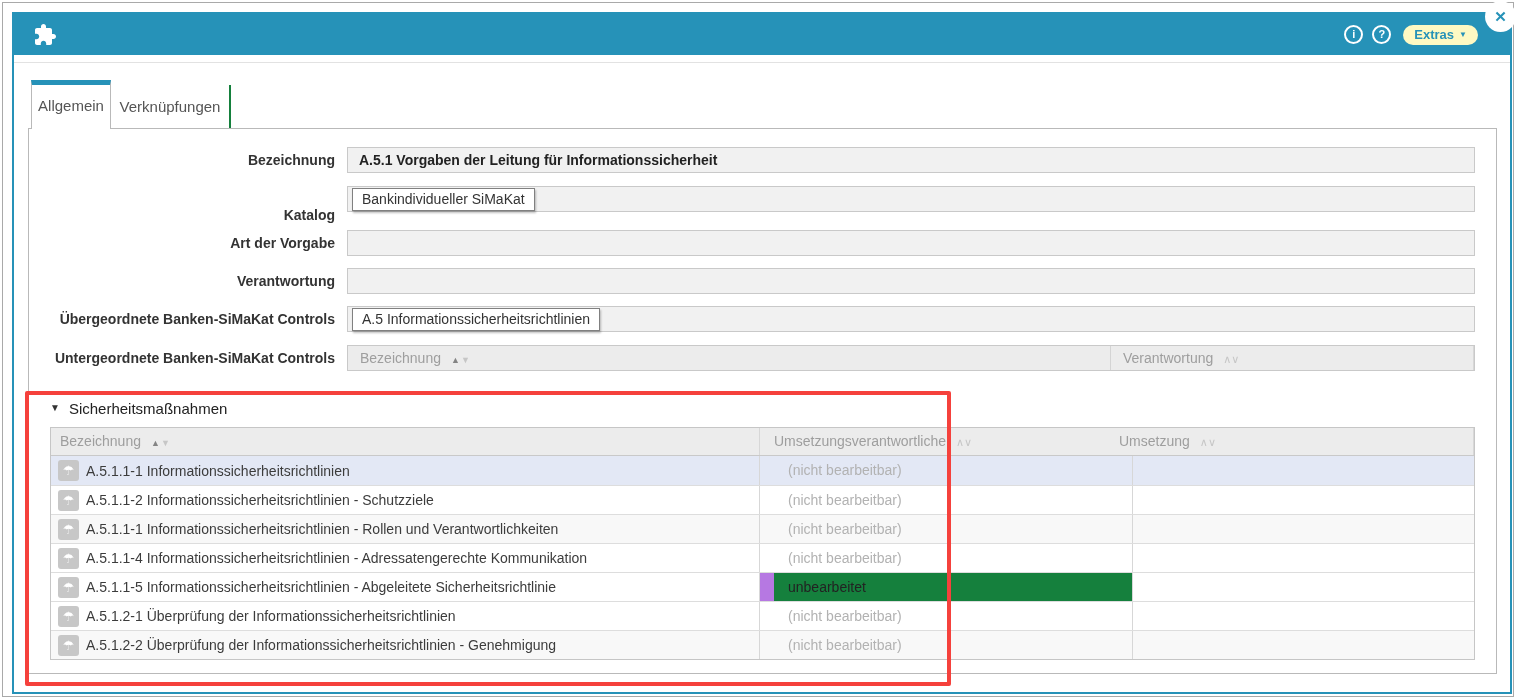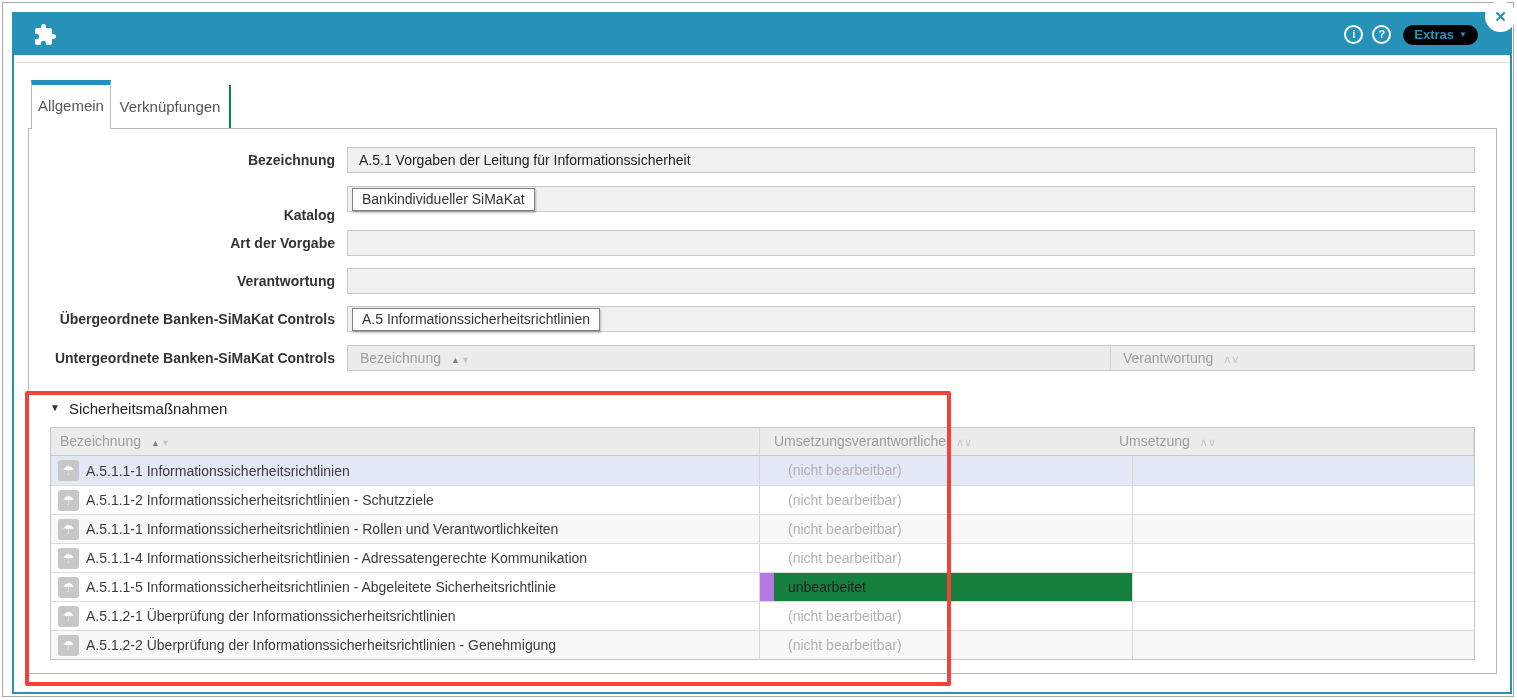--- a/index.html
+++ b/index.html
@@ -14,21 +14,21 @@
     border:2px solid #2692b8; background:#fff; }
 
   .header-bar { position:absolute; left:14px; top:14px; width:1496px; height:41px;
     background:#2692b8; display:flex; align-items:center; padding:0 32px 0 19px; z-index:2; }
   .puzzle { width:24px; height:24px; flex:0 0 auto; }
   .hdr-title { margin-left:12px; color:#fff; font-weight:bold; font-size:15px; letter-spacing:.1px; }
   .hdr-right { margin-left:auto; display:flex; align-items:center; gap:9px; }
   .circle-btn { width:19px; height:19px; border:2px solid #fff; border-radius:50%;
     color:#fff; font-size:11px; font-weight:bold; display:flex; align-items:center;
     justify-content:center; cursor:pointer; line-height:1; }
-  .extras-pill { height:20px; background:#000000; border-radius:10px; color:#2692b8;
+  .extras-pill { height:20px; background:#fef9c3; border-radius:10px; color:#2692b8;
     font-size:13px; font-weight:bold; display:flex; align-items:center; gap:5px;
     padding:0 11px; cursor:pointer; margin-left:3px; }
   .extras-caret { font-size:8px; line-height:1; }
   .close-btn { position:absolute; left:1485px; top:1px; width:31px; height:31px;
     background:#fff; border-radius:50%; color:#2692b8; font-weight:bold; font-size:15px;
     display:flex; align-items:center; justify-content:center; z-index:3; cursor:pointer; }
 
   .sub-divider { position:absolute; left:14px; top:62px; width:1496px; height:1px;
     background:#e2e2e2; }
 
@@ -39,21 +39,21 @@
   .tab-active { left:31px; top:80px; width:80px; height:49px; background:#fff;
     border:1px solid #b9b9b9; border-bottom:none; border-top:5px solid #2692b8; line-height:41px; }
   .tab-inactive { left:111px; top:85px; width:120px; height:43px; line-height:43px;
     border-right:2px solid #15803d; }
 
   .form-label { position:absolute; left:40px; width:295px; height:26px; line-height:26px;
     text-align:right; font-size:14px; font-weight:bold; color:#333; }
   .form-field { position:absolute; left:347px; width:1128px; height:26px;
     background:#f1f1f1; border:1px solid #c9c9c9; }
   .field-text { display:block; line-height:24px; padding-left:11px; font-size:14px;
-    font-weight:normal; color:#222; white-space:nowrap;border-radius:11px; }
+    font-weight:bold; color:#222; white-space:nowrap;border-radius:11px; }
   .chip { display:inline-block; margin:1px 0 0 4px; background:#fff; border:1px solid #808080;
     padding:2px 9px 3px; font-size:14px; color:#333; box-shadow:1px 2px 2px rgba(0,0,0,.25);
     cursor:pointer; white-space:nowrap; }
 
   .mini-thead { position:absolute; left:347px; top:345px; width:1128px; height:26px;
     background:#ececec; border:1px solid #c9c9c9; display:flex; color:#9e9e9e; font-size:14px; }
   .mini-th { line-height:24px; padding-left:12px; cursor:pointer; }
   .mini-th.c1 { width:763px; border-right:1px solid #d4d4d4; }
   .mini-th.c2 { flex:1; }
 

